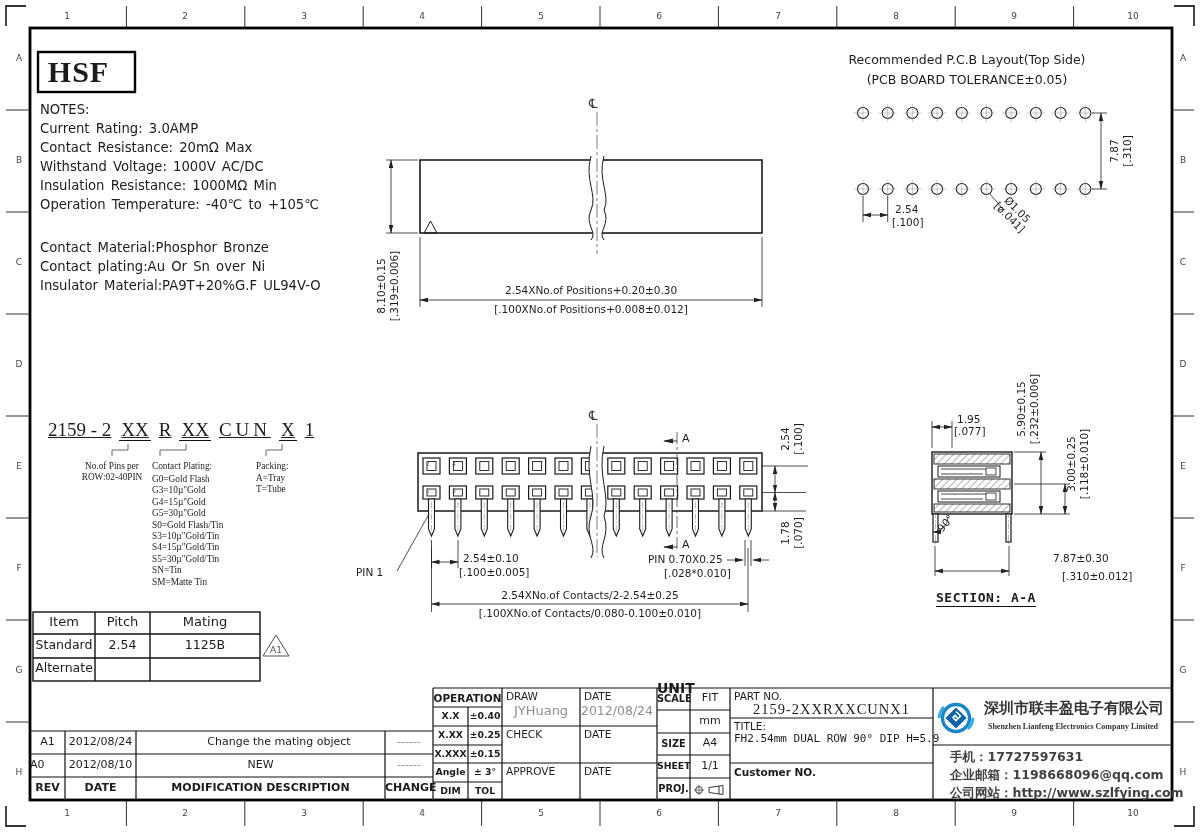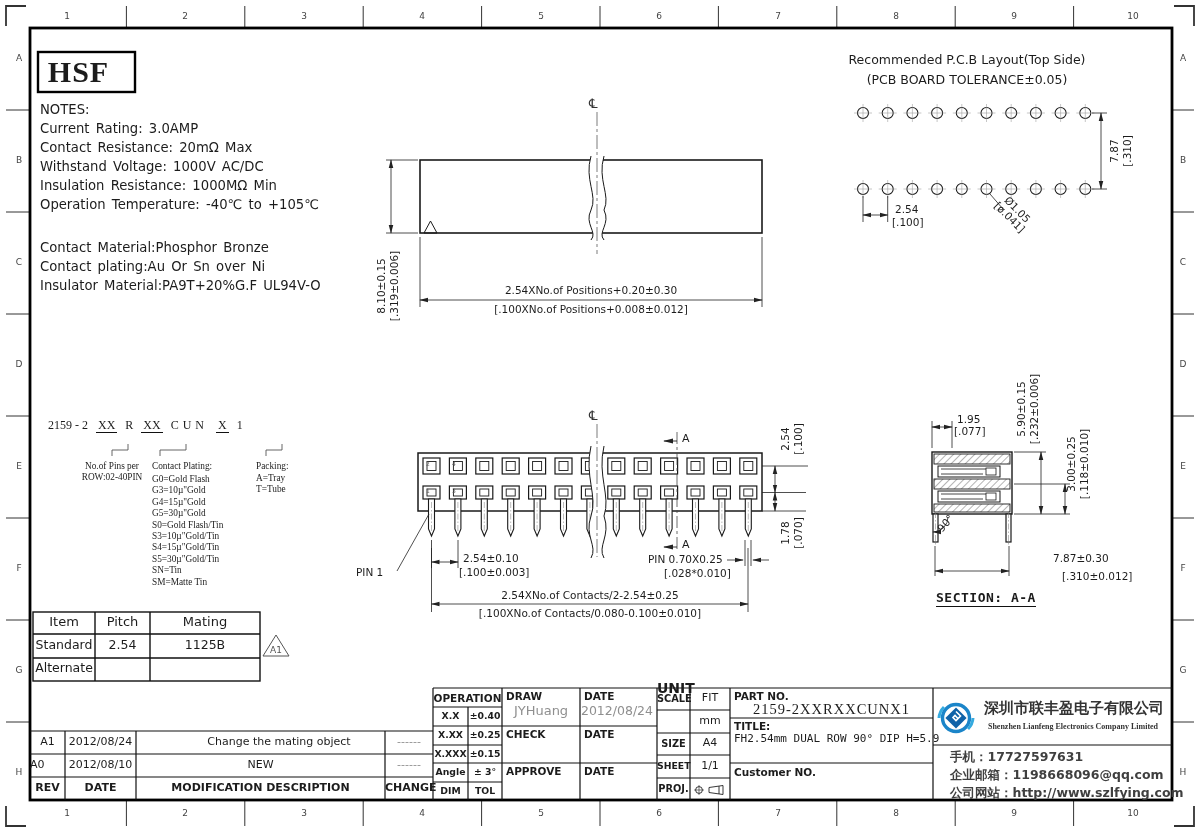--- a/index.html
+++ b/index.html
@@ -12,25 +12,25 @@
   .note{font-size:13.2px;word-spacing:2px;}
   .zone{font-size:9px;color:#444;text-align:center;}
   .rotv{transform:rotate(-90deg);transform-origin:center;line-height:12.5px;text-align:center;}
   .rot45{transform:rotate(45deg);transform-origin:center;line-height:11px;text-align:center;}
   .ser{font-family:"Liberation Serif",serif;}
   .mono{font-family:"DejaVu Sans Mono",monospace;}
   .b{font-weight:bold;}
   .gray{color:#8f8f8f;}
   .u{border-bottom:1.6px solid #111;padding:0 2px;}
   .seg{margin-right:8px;}
-  .lbl{font-size:10.5px;font-weight:bold;}
+  .lbl{font-size:10.5px;font-weight:normal;}
   .small-ser{font-size:9.3px;font-family:"Liberation Serif",serif;}
   .cadcell{font-size:11px;}
   #ordering-title{font-size:25px;font-weight:bold;font-style:italic;font-family:"Liberation Serif",serif;}
-  #ordering-code{font-size:12px;font-family:"Liberation Serif",serif;}
+  #ordering-code{font-size:19px;font-family:"Liberation Serif",serif;text-decoration:underline;}
   #section-title{font-size:13px;font-family:"DejaVu Sans Mono",monospace;font-weight:bold;
                  border-bottom:1.4px solid #111;letter-spacing:.5px;}
   .contact-line{font-size:12.5px;font-weight:bold;color:#3f3f3f;}
 </style>
 </head>
 <body>
 
 <div id="sheet">
 
 <svg class="lw" width="1200" height="832" viewBox="0 0 1200 832">
@@ -296,21 +296,21 @@
 <div class="t c" style="left:95px;top:615px;width:55px;font-size:13px">Pitch</div>
 <div class="t c" style="left:150px;top:615px;width:110px;font-size:13px">Mating</div>
 <div class="t c" style="left:33px;top:638px;width:62px;font-size:12.5px">Standard</div>
 <div class="t c" style="left:95px;top:638px;width:55px;font-size:12.5px">2.54</div>
 <div class="t c" style="left:150px;top:638px;width:110px;font-size:12.5px">1125B</div>
 <div class="t c" style="left:33px;top:661px;width:62px;font-size:12.5px">Alternate</div>
 
 <div class="t" style="left:589px;top:409px;font-size:13px;color:#333">℄</div>
 <div class="t dim" style="left:356px;top:566px">PIN 1</div>
 <div class="t dim" style="left:463px;top:552px">2.54±0.10</div>
-<div class="t dim" style="left:459px;top:566px">[.100±0.003]</div>
+<div class="t dim" style="left:459px;top:566px">[.100±0.005]</div>
 <div class="t dim" style="left:648px;top:553px">PIN 0.70X0.25</div>
 <div class="t dim" style="left:664px;top:567px">[.028*0.010]</div>
 <div class="t dim c" style="left:440px;top:589px;width:300px">2.54XNo.of Contacts/2-2.54±0.25</div>
 <div class="t dim c" style="left:440px;top:607px;width:300px">[.100XNo.of Contacts/0.080-0.100±0.010]</div>
 <div class="t dim rotv" style="left:762px;top:426px;width:60px;height:26px">
   <div>2.54</div>
   <div>[.100]</div>
 </div>
 <div class="t dim rotv" style="left:762px;top:520px;width:60px;height:26px">
   <div>1.78</div>

